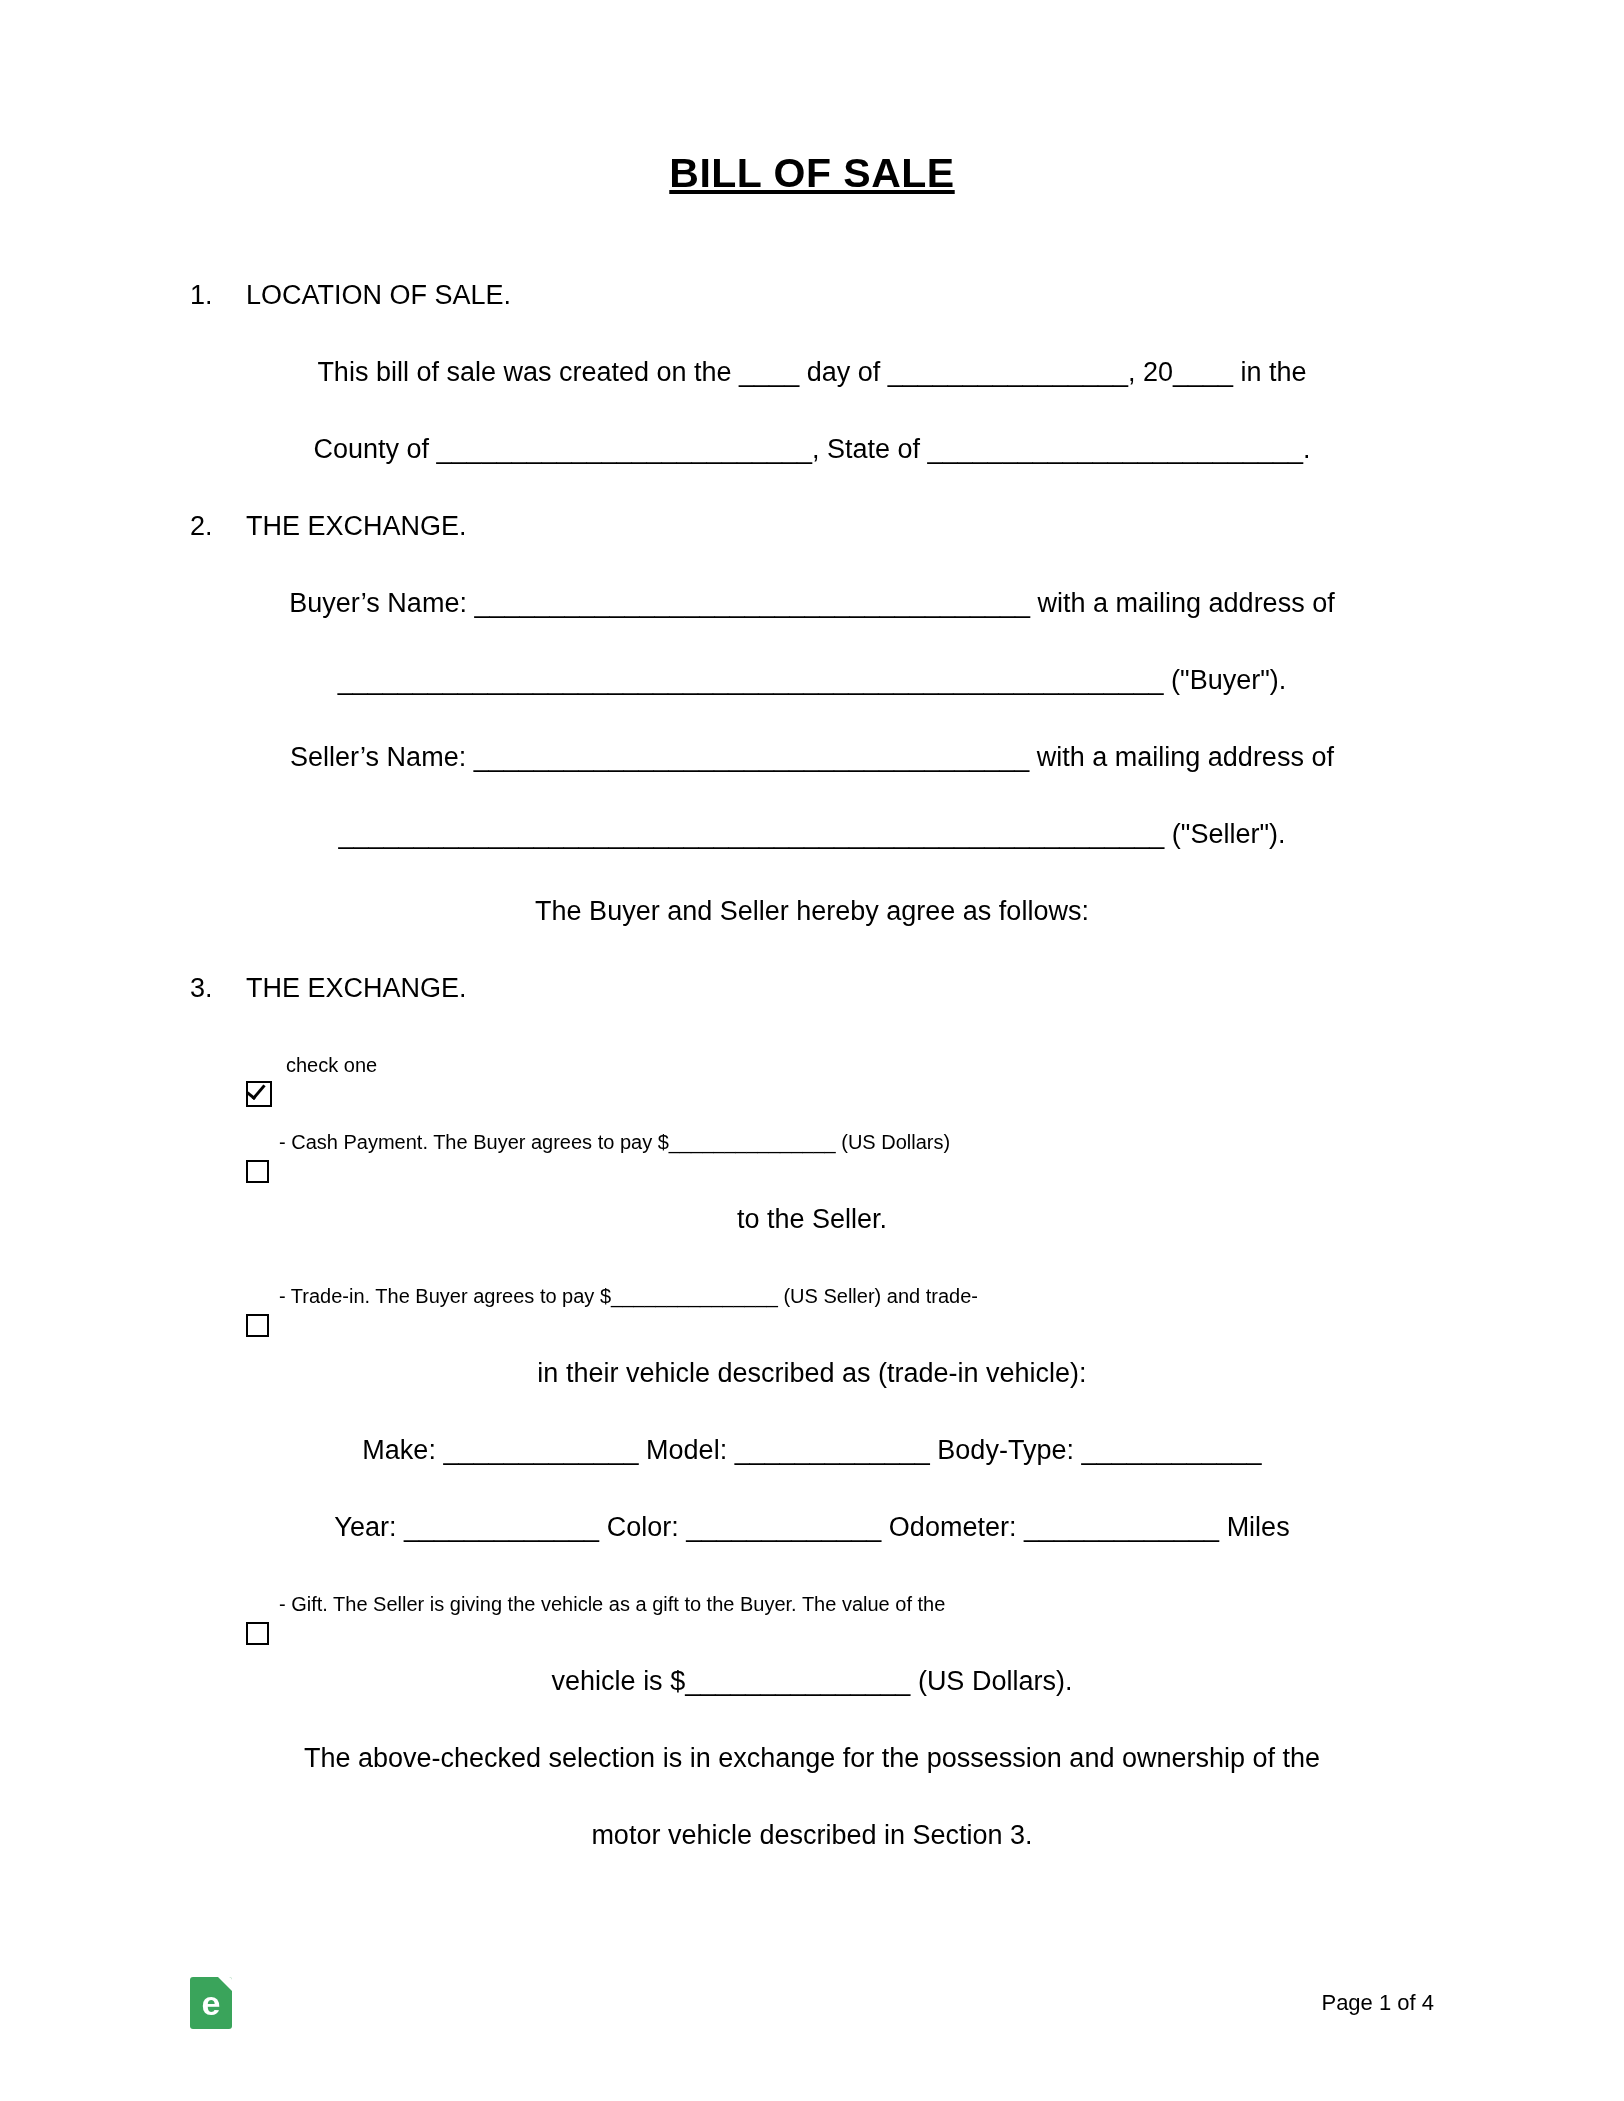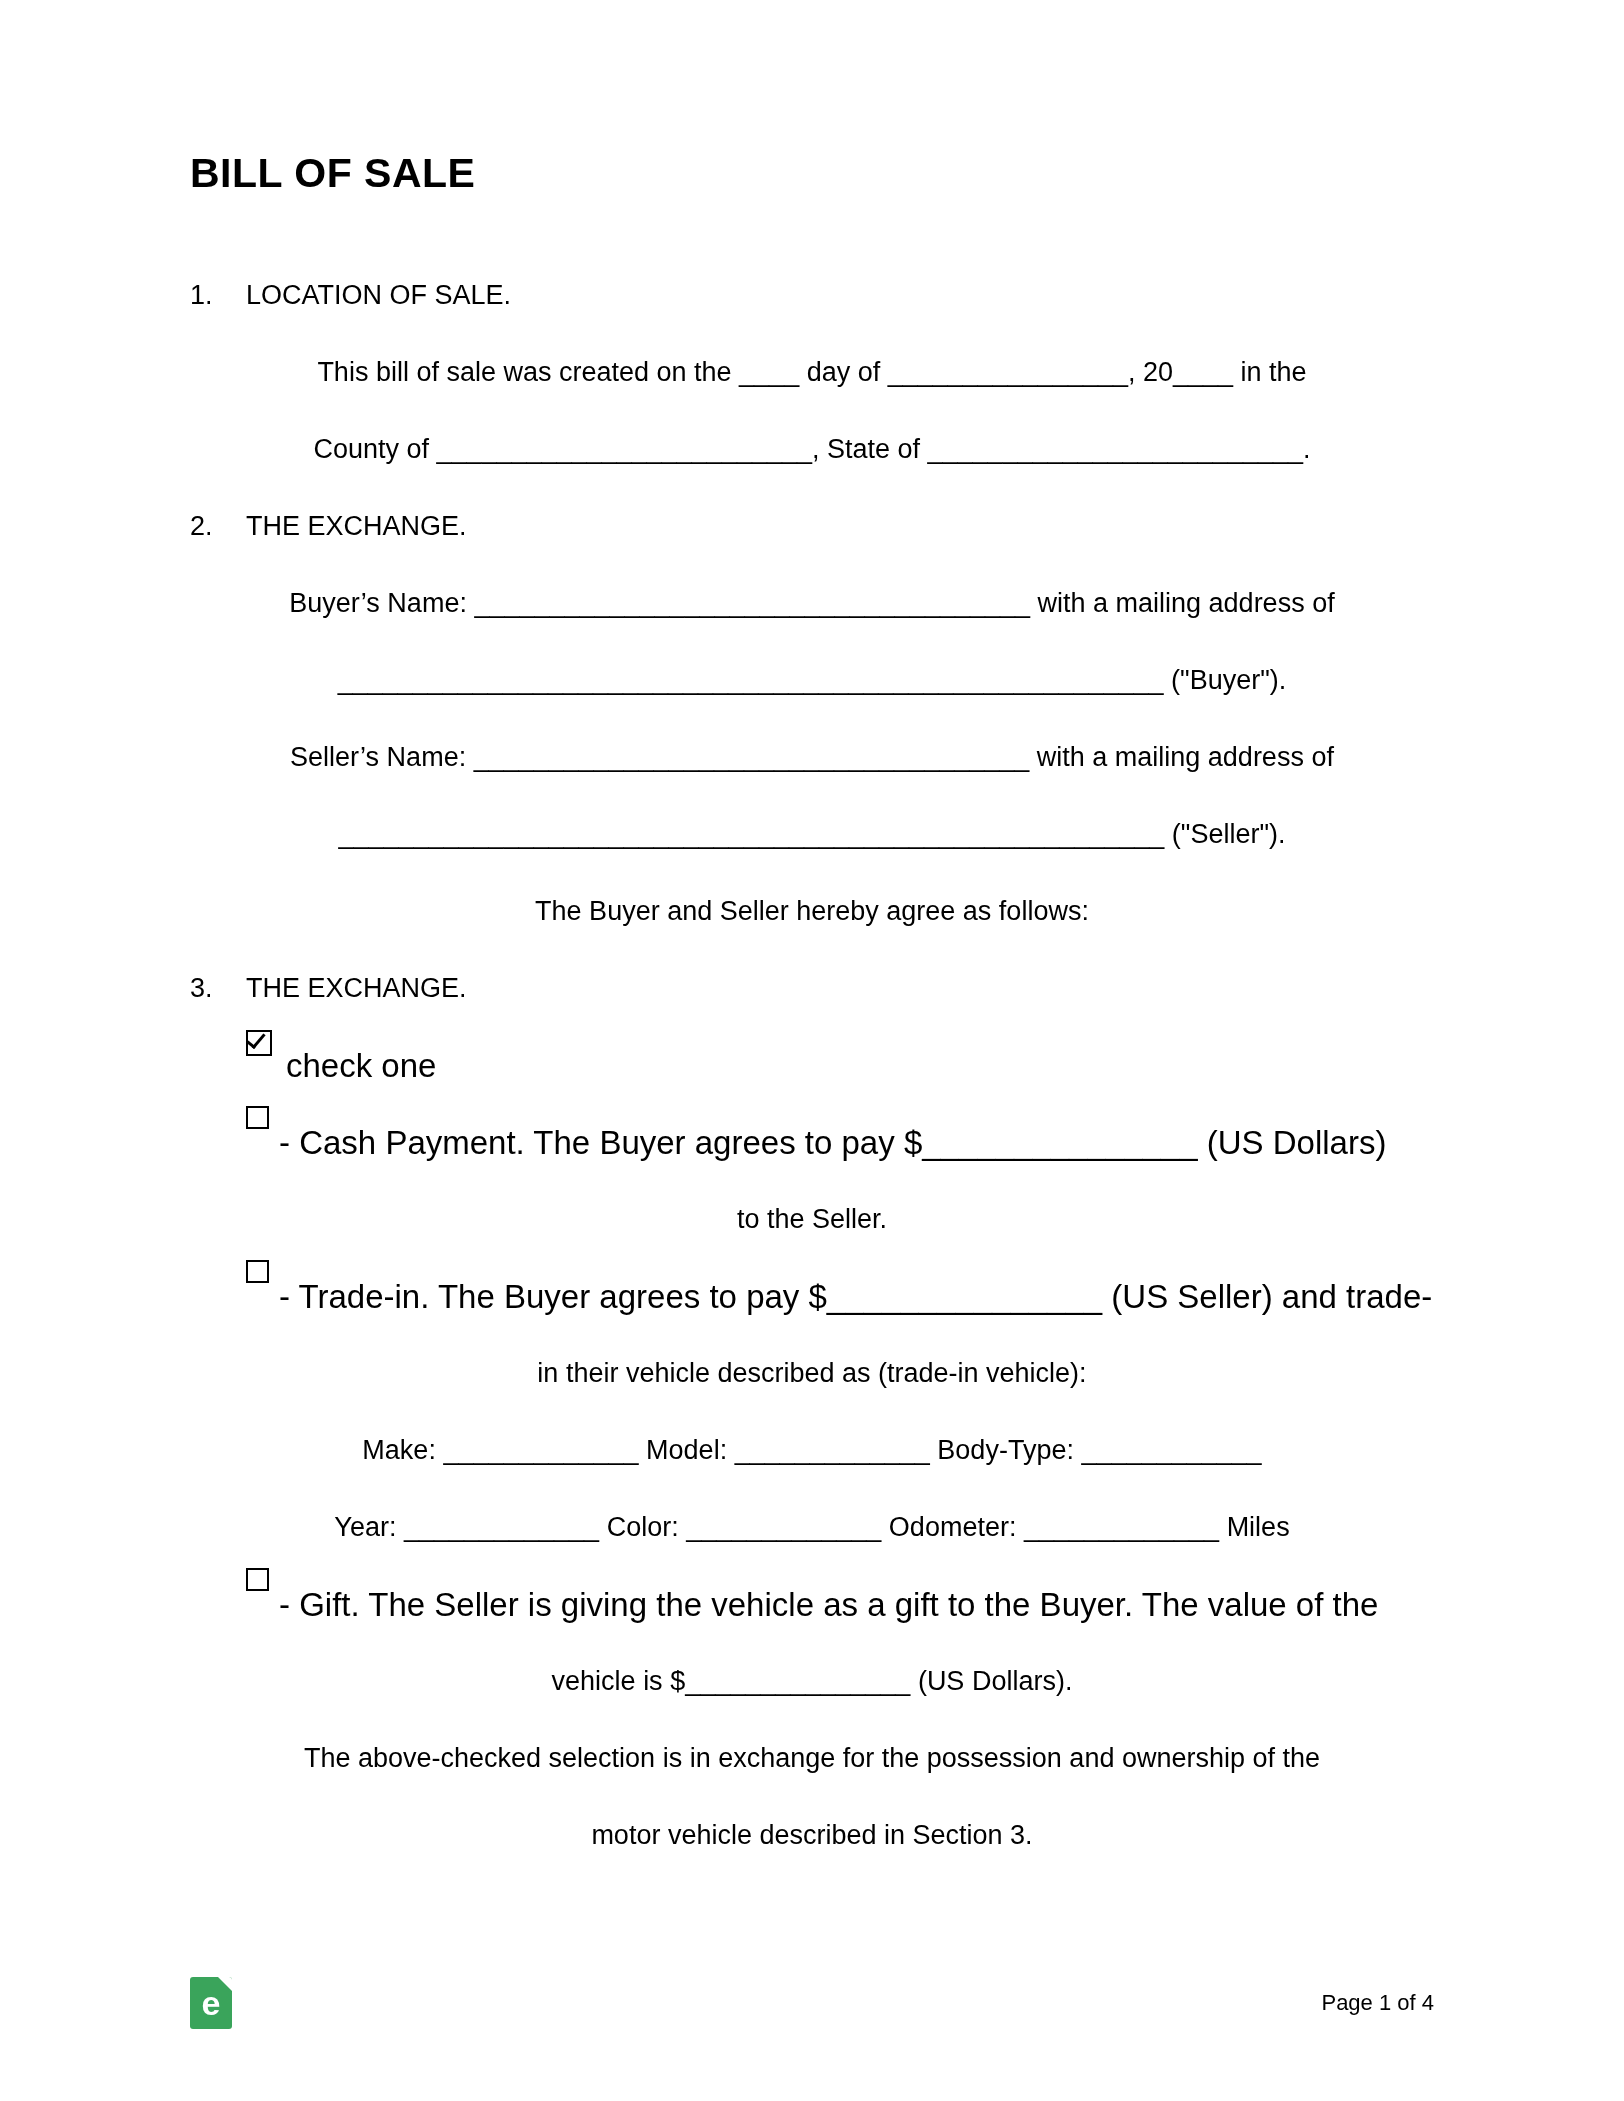--- a/index.html
+++ b/index.html
@@ -13,25 +13,26 @@
   }
   .page {
     position: relative;
     width: 1624px;
     height: 2101px;
     background: #ffffff;
     box-sizing: border-box;
     padding: 150px 190px 0 190px;
   }
   .doc-title {
-    text-align: left;
+    text-align: center;
     font-size: 41px;
     font-weight: bold;
     letter-spacing: 0.5px;
     margin: 0 0 60px 0;
+    text-decoration: underline;
   }
   .section-item {
     display: flex;
     align-items: flex-start;
     font-size: 27px;
     line-height: 77px;
   }
   .section-num {
     width: 56px;
     flex: 0 0 56px;
@@ -44,22 +45,22 @@
     font-size: 27px;
     line-height: 77px;
     text-align: center;
   }
   .indent {
     margin-left: 56px;
   }
   .bold { font-weight: normal; }
   .checkbox-row {
     display: flex;
-    align-items: flex-start;
-    font-size: 33px;
+    align-items: flex-end;
+    font-size: 20px;
     line-height: 77px;
     margin-left: 56px;
   }
   .cb {
     display: inline-block;
     width: 22px;
     height: 22px;
     border: 2px solid #000;
     position: relative;
     margin-right: 14px;

